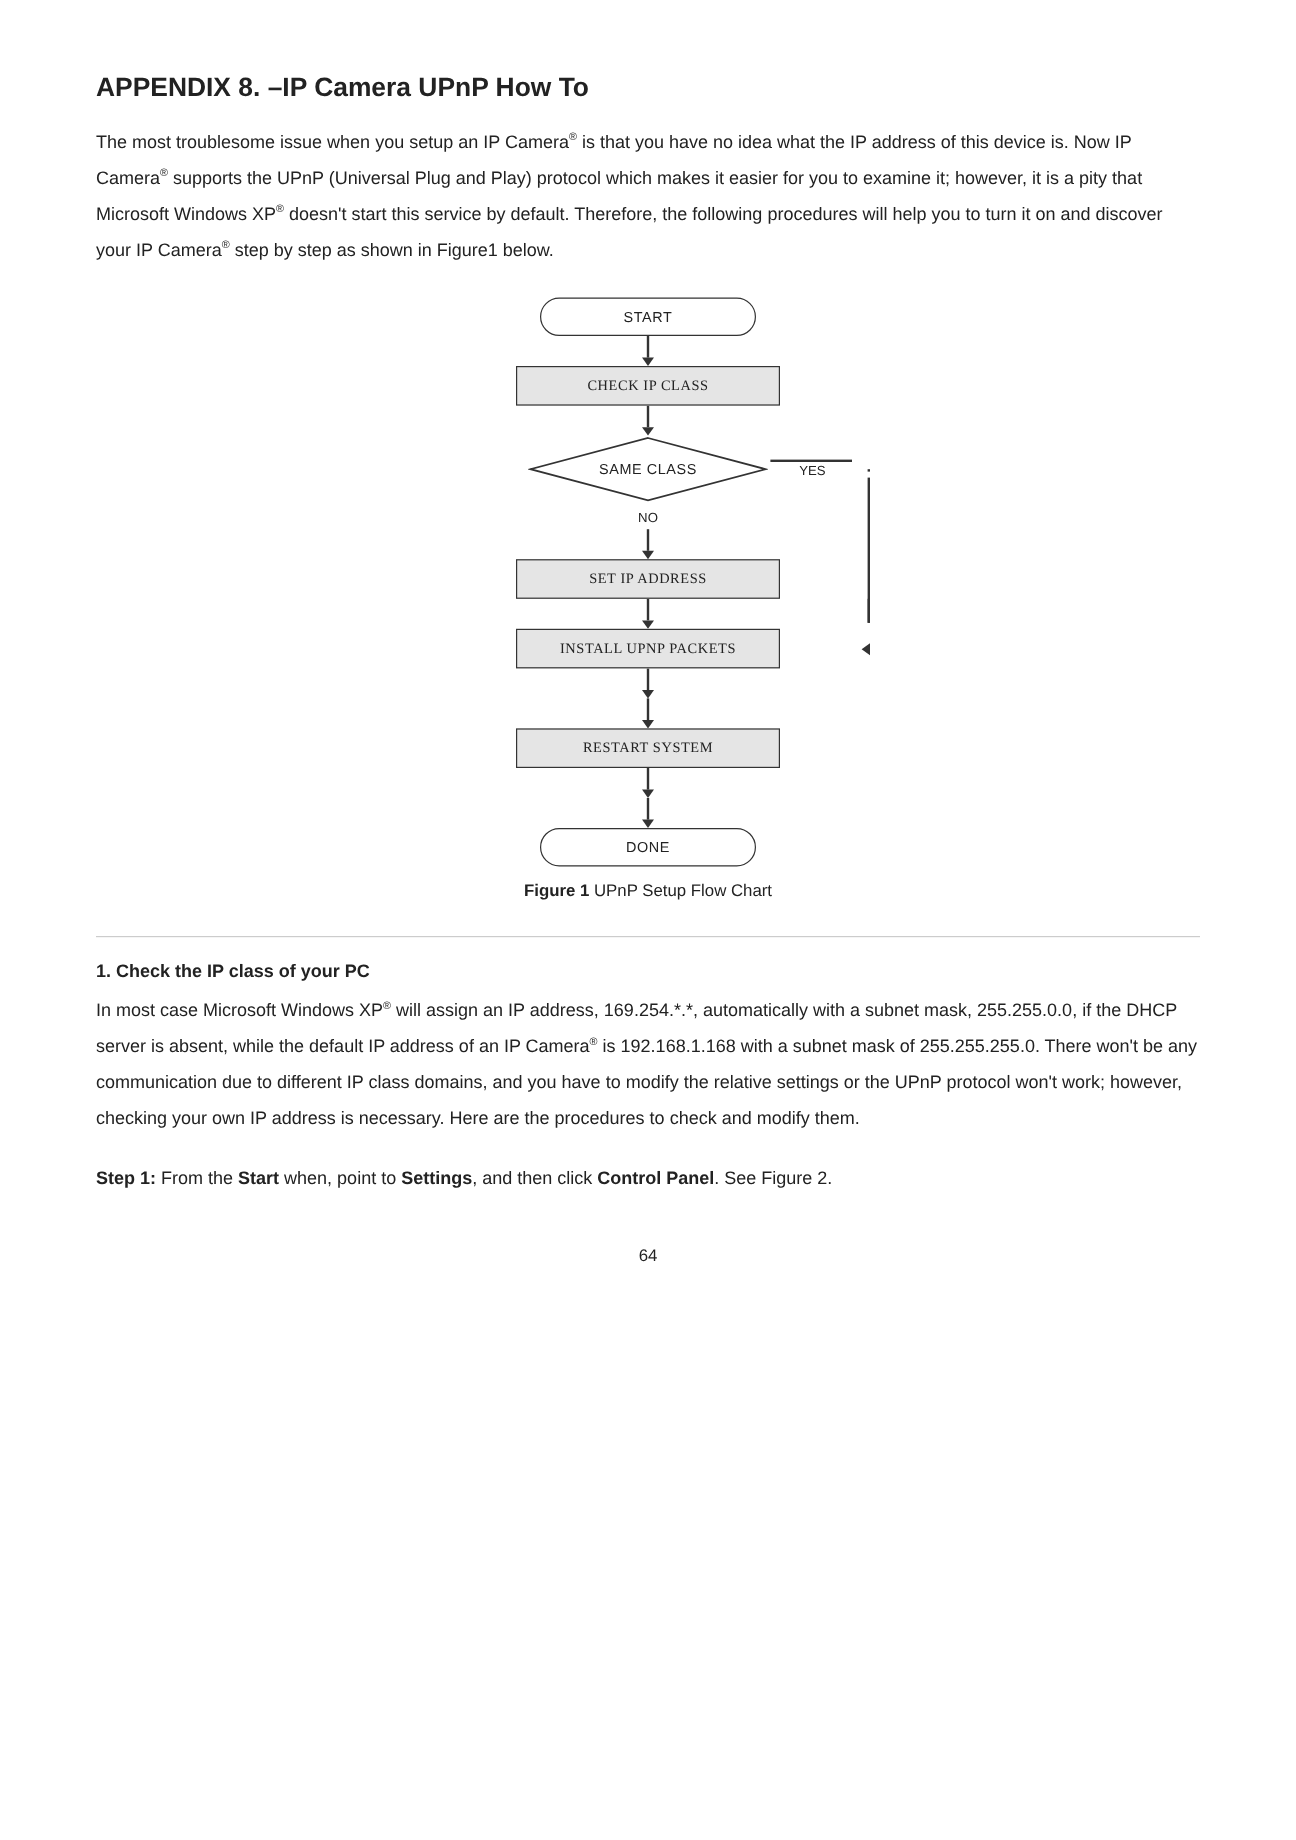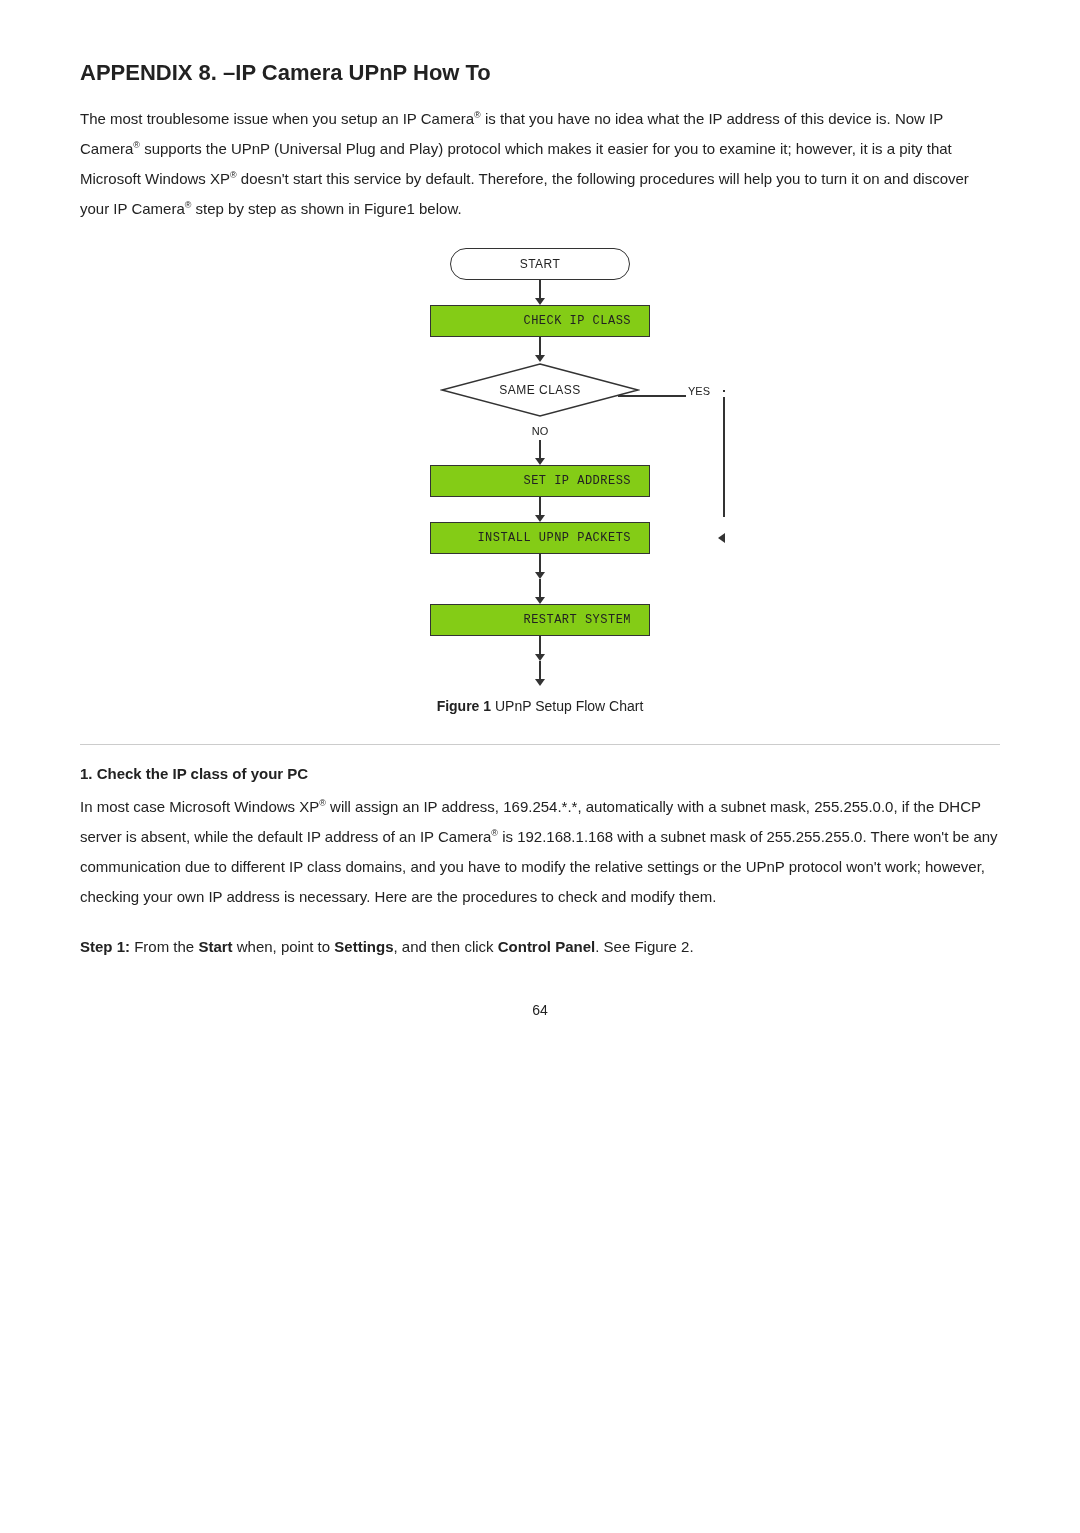--- a/index.html
+++ b/index.html
@@ -23,26 +23,26 @@
       margin-bottom: 24px;
       font-size: 15px;
     }
     sup {
       font-size: 9px;
       vertical-align: super;
     }
     .flow-box {
       border: 1.5px solid #333;
       padding: 8px 18px;
-      text-align: right;
+      text-align: center;
       font-size: 12px;
-      font-family: Liberation Mono, monospace;
+      font-family: Liberation Serif, serif;
       letter-spacing: 0.04em;
       text-transform: uppercase;
-      background: #84cc16;
+      background: #e5e5e5;
       min-width: 220px;
       max-width: 260px;
     }
     .flow-oval {
       border: 1.5px solid #333;
       border-radius: 30px;
       padding: 8px 28px;
       text-align: center;
       font-size: 12px;
       font-family: Arial, sans-serif;
@@ -149,21 +149,21 @@
 
     <div style="position:relative;">
 
       <div style="width:200px; height:56px; position:relative; display:flex; align-items:center; justify-content:center;">
         <svg width="200" height="56" style="position:absolute;top:0;left:0;">
           <polygon points="100,2 198,28 100,54 2,28" fill="white" stroke="#333" stroke-width="1.5"></polygon>
         </svg>
         <span style="position:relative;z-index:2;font-size:12px;letter-spacing:0.04em;text-transform:uppercase;font-family:Arial,sans-serif;">SAME CLASS</span>
       </div>
 
-      <div style="position:absolute; right:-70px; top:50%; transform:translateY(-50%); display:flex; flex-direction:row; align-items:flex-end;margin-left:32px;">
+      <div style="position:absolute; right:-70px; top:50%; transform:translateY(-50%); display:flex; flex-direction:column; align-items:center;margin-left:32px;">
 
         <div style="display:flex; flex-direction:row; align-items:center;">
           <div style="width:68px; height:2px; background:#333;"></div>
         </div>
         <span style="font-size:11px; margin-left:2px; margin-top:2px;">YES</span>
       </div>
 
       <div style="position:absolute; bottom:-20px; left:50%; transform:translateX(-50%);">
         <span style="font-size:11px;">NO</span>
       </div>
@@ -219,20 +219,23 @@
     <div class="line-v" style="height:18px;"></div>
     <div class="arrow-head"></div>
   </div>
 
 
   <div class="fc-connector">
     <div class="line-v" style="height:18px;"></div>
     <div class="arrow-head"></div>
   </div>
 
+  <div class="fc-row">
+    <div class="flow-oval">DONE</div>
+  </div>
 </div>
 
 <div class="figure-caption">
   <b>Figure 1</b> <span>UPnP Setup Flow Chart</span>
 </div>
 
 <hr style="border:none;border-top:1px solid #ccc;margin:10px 0 20px 0;">
 
 <div class="section-title">1. Check the IP class of your PC</div>
 

